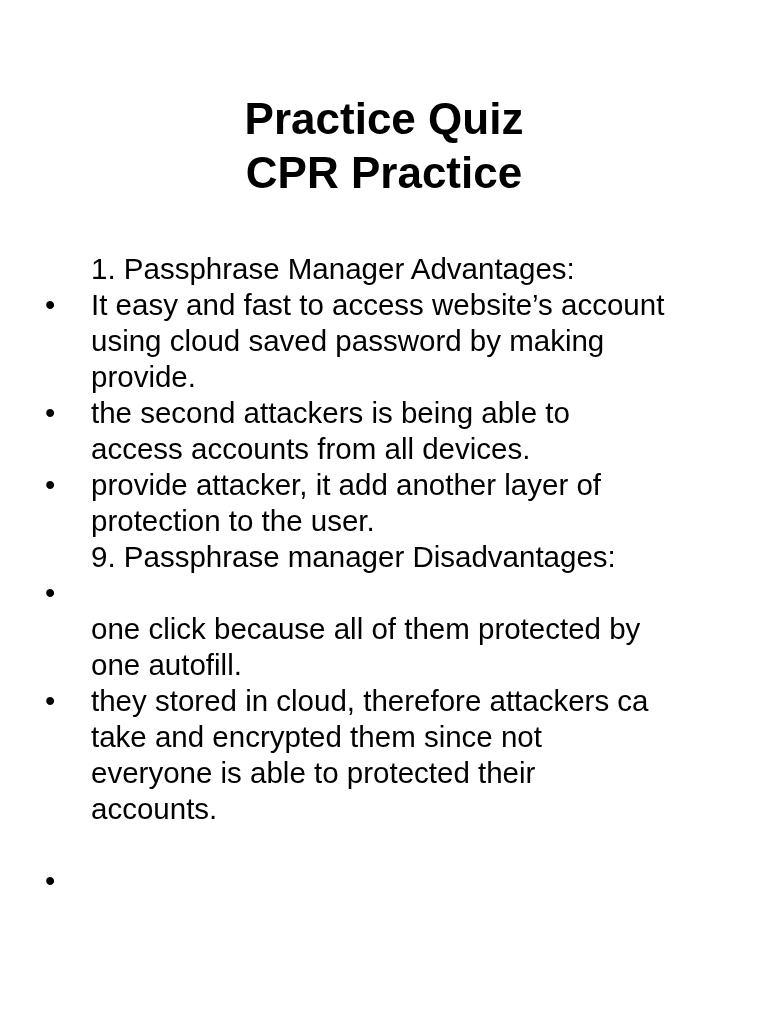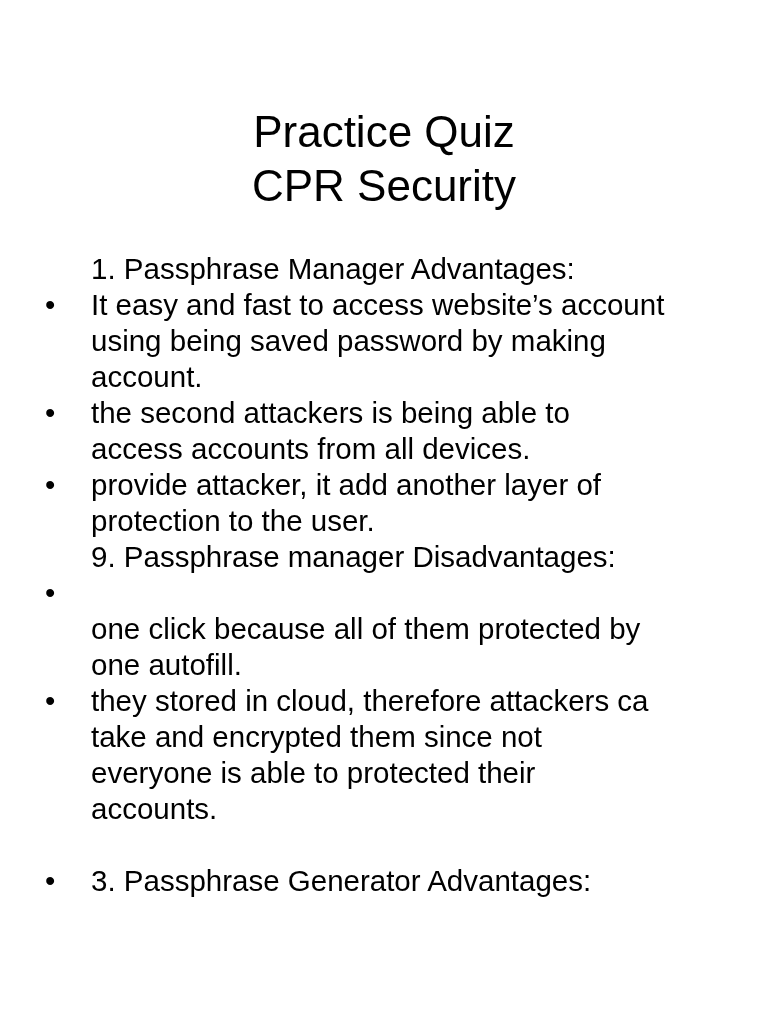--- a/index.html
+++ b/index.html
@@ -7,27 +7,27 @@
     position: relative;
     width: 768px;
     height: 1024px;
     background: #ffffff;
     overflow: hidden;
     font-family: "Liberation Sans", sans-serif;
     color: #000000;
   }
   .doc-title {
     position: absolute;
-    top: 105px;
+    top: 92px;
     left: 0;
     width: 768px;
     text-align: center;
     font-size: 44px;
     line-height: 54px;
-    font-weight: 400;
+    font-weight: 700;
     letter-spacing: 0;
   }
   .doc-body {
     position: absolute;
     top: 251px;
     left: 0;
     width: 768px;
   }
   .line {
     display: flex;
@@ -50,43 +50,43 @@
     margin-top: 36px;
   }
 </style>
 </head>
 <body>
 
 <div class="page">
 
   <div class="doc-title">
     <div>Practice Quiz</div>
-    <div>CPR Security</div>
+    <div>CPR Practice</div>
   </div>
 
   <div class="doc-body">
 
     <div class="line">
       <span class="bullet"></span>
       <span class="line-text">1. Passphrase Manager Advantages:</span>
     </div>
 
     <div class="line">
       <span class="bullet">•</span>
       <span class="line-text">It easy and fast to access website’s account</span>
     </div>
 
     <div class="line">
       <span class="bullet"></span>
-      <span class="line-text">using being saved password by making</span>
+      <span class="line-text">using cloud saved password by making</span>
     </div>
 
     <div class="line">
       <span class="bullet"></span>
-      <span class="line-text">account.</span>
+      <span class="line-text">provide.</span>
     </div>
 
     <div class="line">
       <span class="bullet">•</span>
       <span class="line-text">the second attackers is being able to</span>
     </div>
 
     <div class="line">
       <span class="bullet"></span>
       <span class="line-text">access accounts from all devices.</span>
@@ -136,17 +136,16 @@
       <span class="line-text">everyone is able to protected their</span>
     </div>
 
     <div class="line">
       <span class="bullet"></span>
       <span class="line-text">accounts.</span>
     </div>
 
     <div class="line gap-above">
       <span class="bullet">•</span>
-      <span class="line-text">3. Passphrase Generator Advantages:</span>
     </div>
 
   </div>
 </div>
 
 </body></html>

